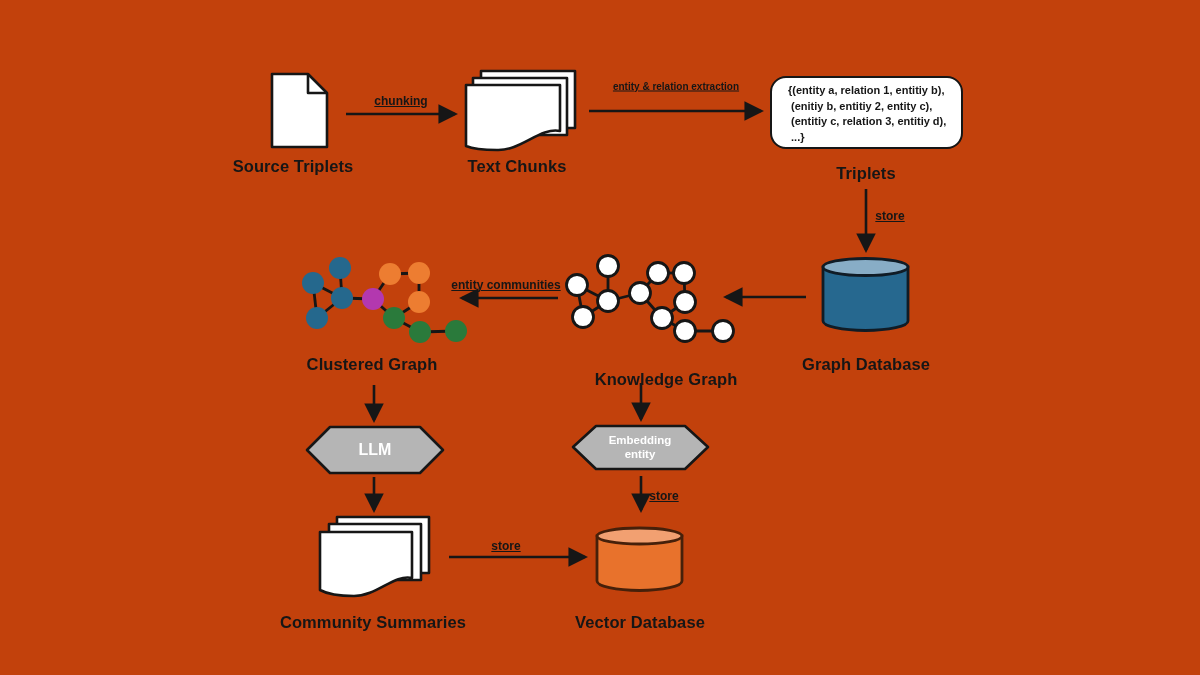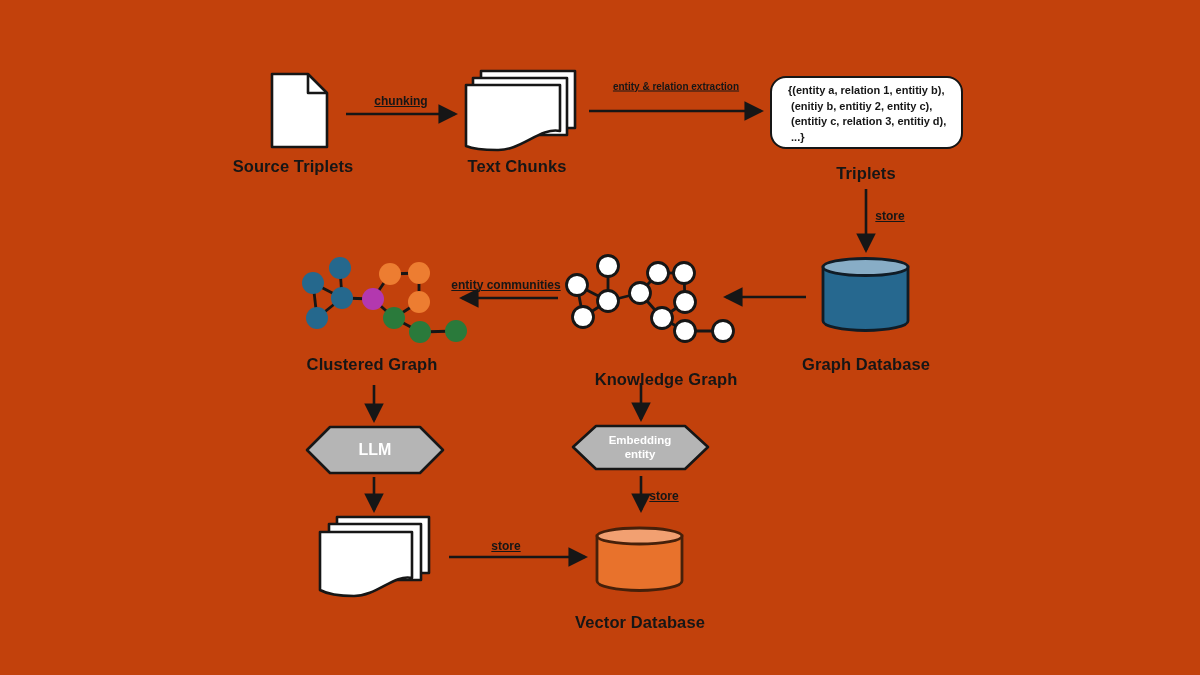--- a/index.html
+++ b/index.html
@@ -151,20 +151,21 @@
     <div class="tline"> (entitiy c, relation 3, entitiy d),</div>
     <div class="tline"> ...}</div>
   </div>
 
   <div class="label" style="left:293px; top:166px;">Source Triplets</div>
   <div class="label" style="left:517px; top:166px;">Text Chunks</div>
   <div class="label" style="left:866px; top:173px;">Triplets</div>
   <div class="label" style="left:866px; top:364px;">Graph Database</div>
   <div class="label" style="left:666px; top:363px;margin-top:16px;">Knowledge Graph</div>
   <div class="label" style="left:372px; top:364px;text-align:right;">Clustered Graph</div>
+  <div class="label" style="left:373px; top:622px;">Community Summaries</div>
   <div class="label" style="left:640px; top:622px;text-align:center;">Vector Database</div>
 
   <div class="elabel" style="left:401px; top:101px;">chunking</div>
   <div class="elabel" style="left:676px; top:86px; font-size:10px;">entity &amp; relation extraction</div>
   <div class="elabel" style="left:890px; top:216px;">store</div>
   <div class="elabel" style="left:506px; top:285px;">entity communities</div>
   <div class="elabel" style="left:664px; top:496px;">store</div>
   <div class="elabel" style="left:506px; top:546px;">store</div>
 
   <div class="hexlabel" style="left:375px; top:450px;">LLM</div>

